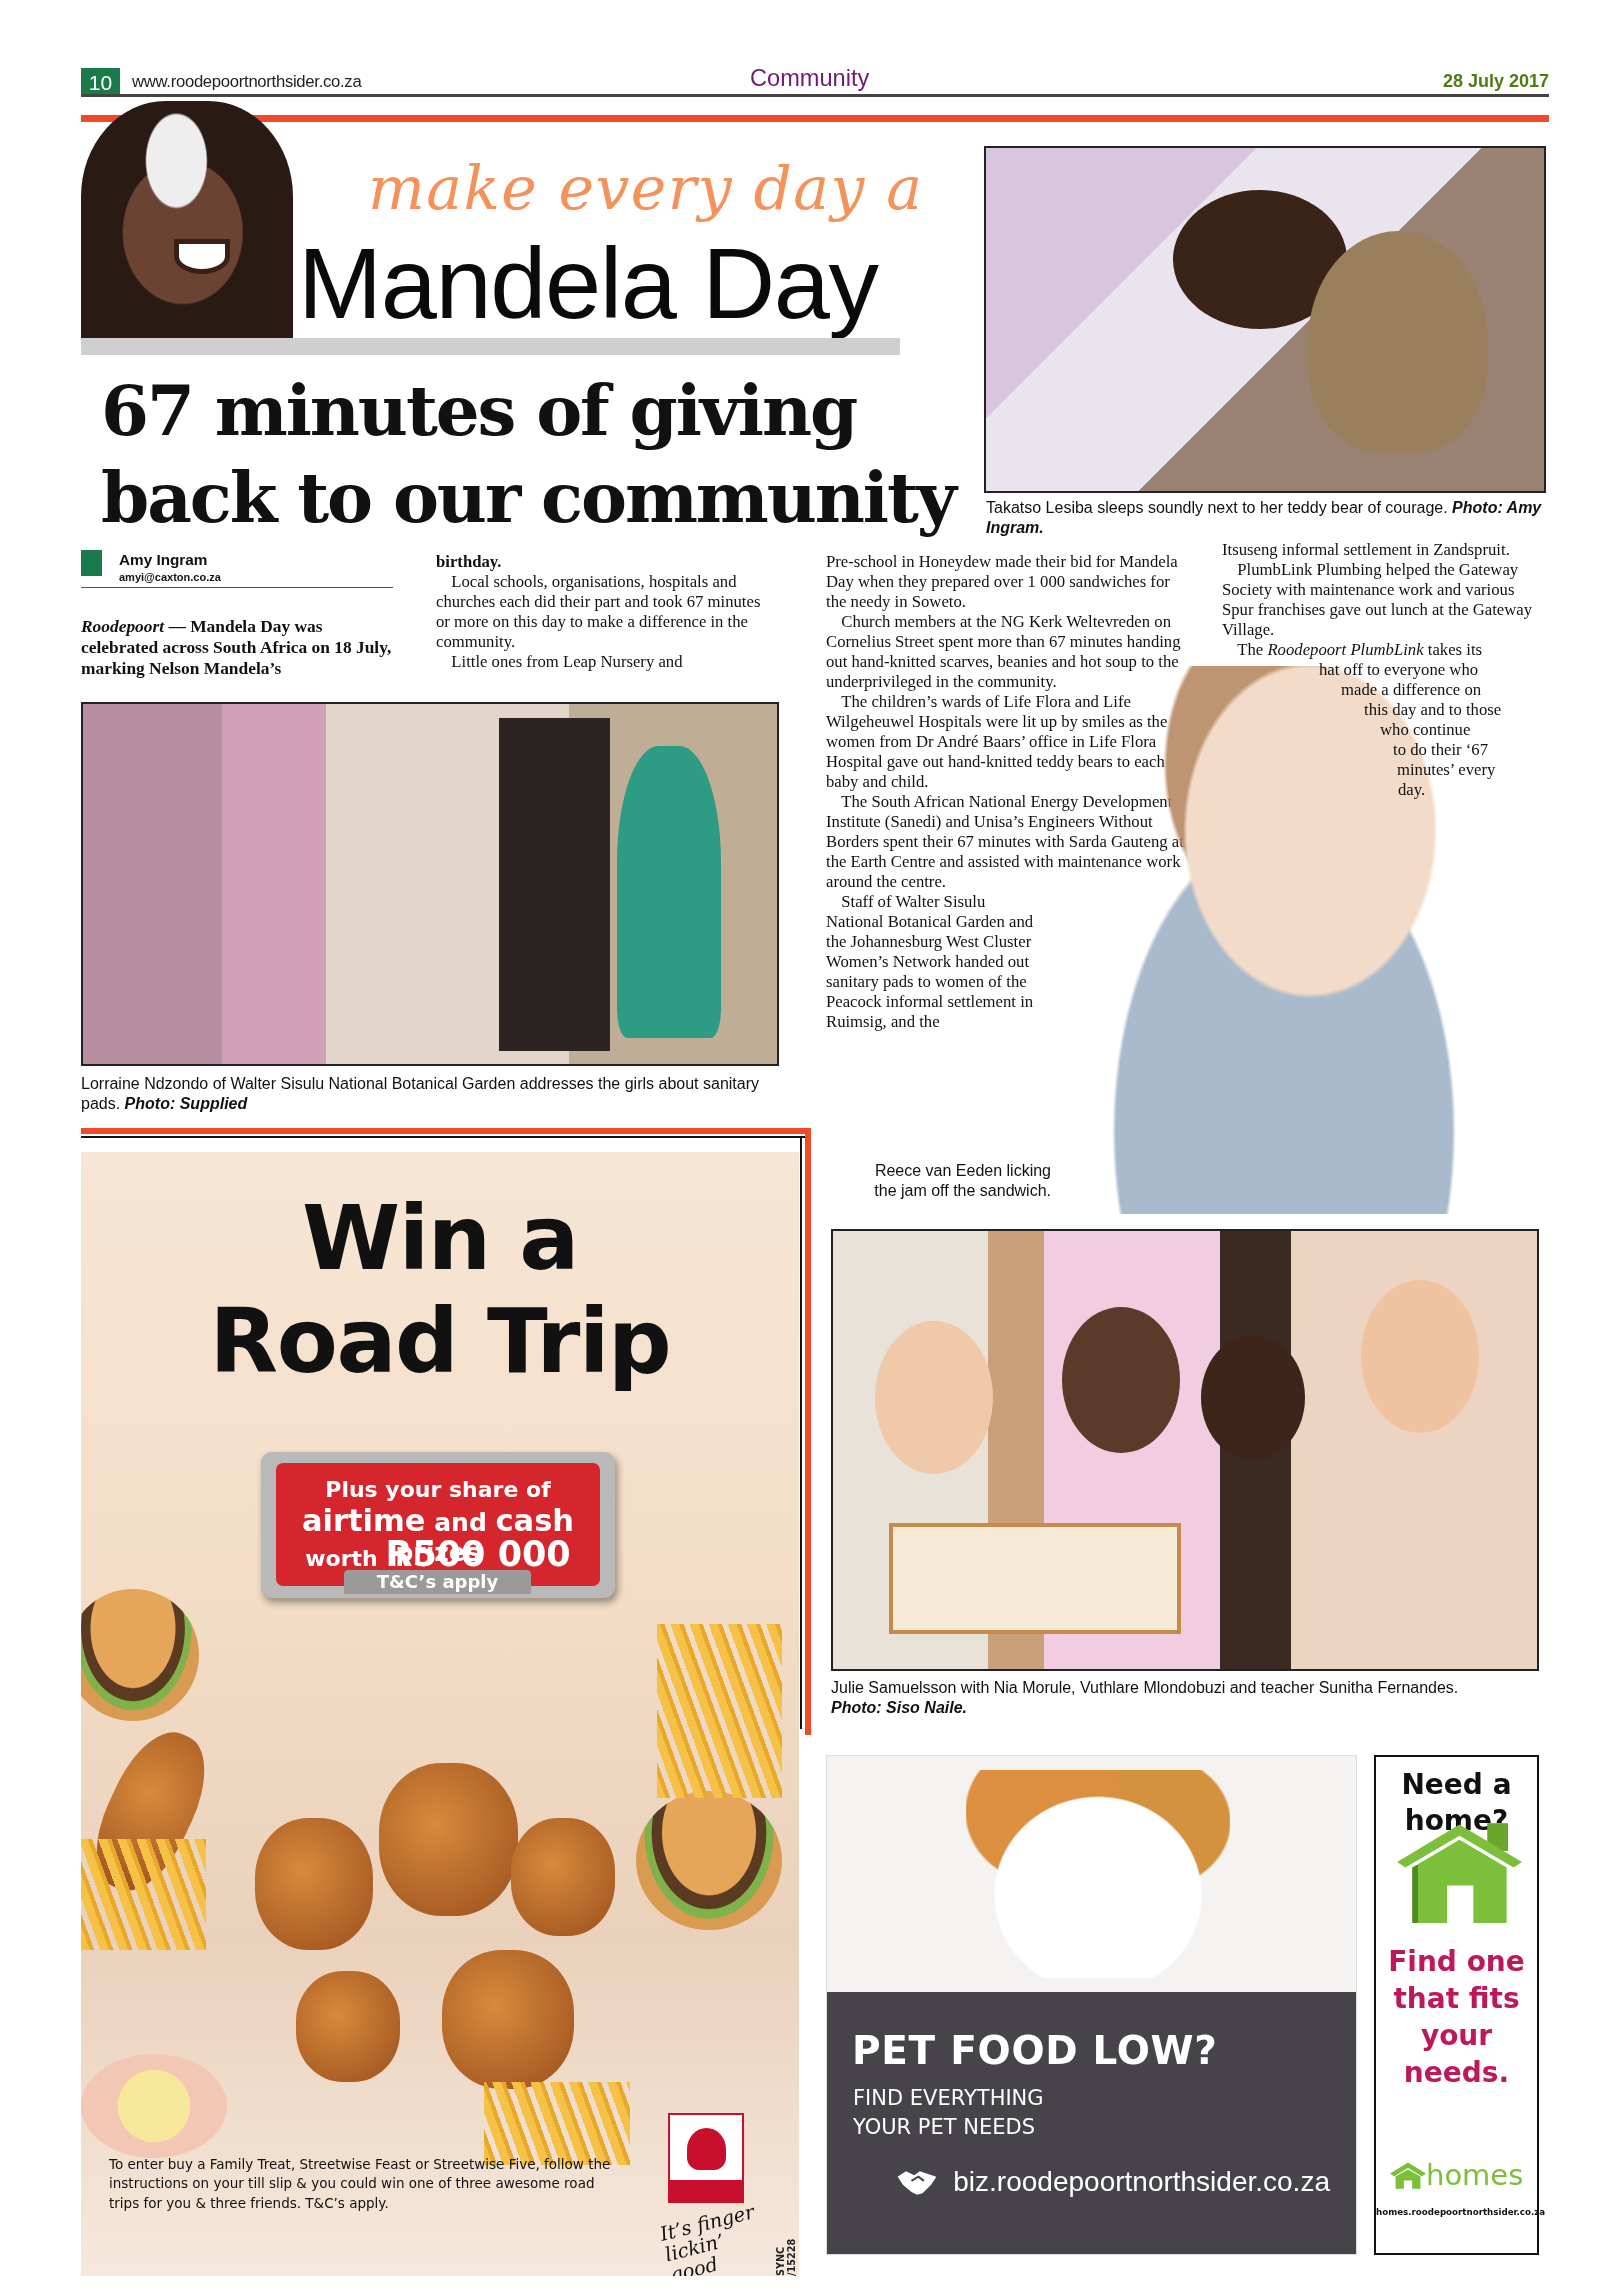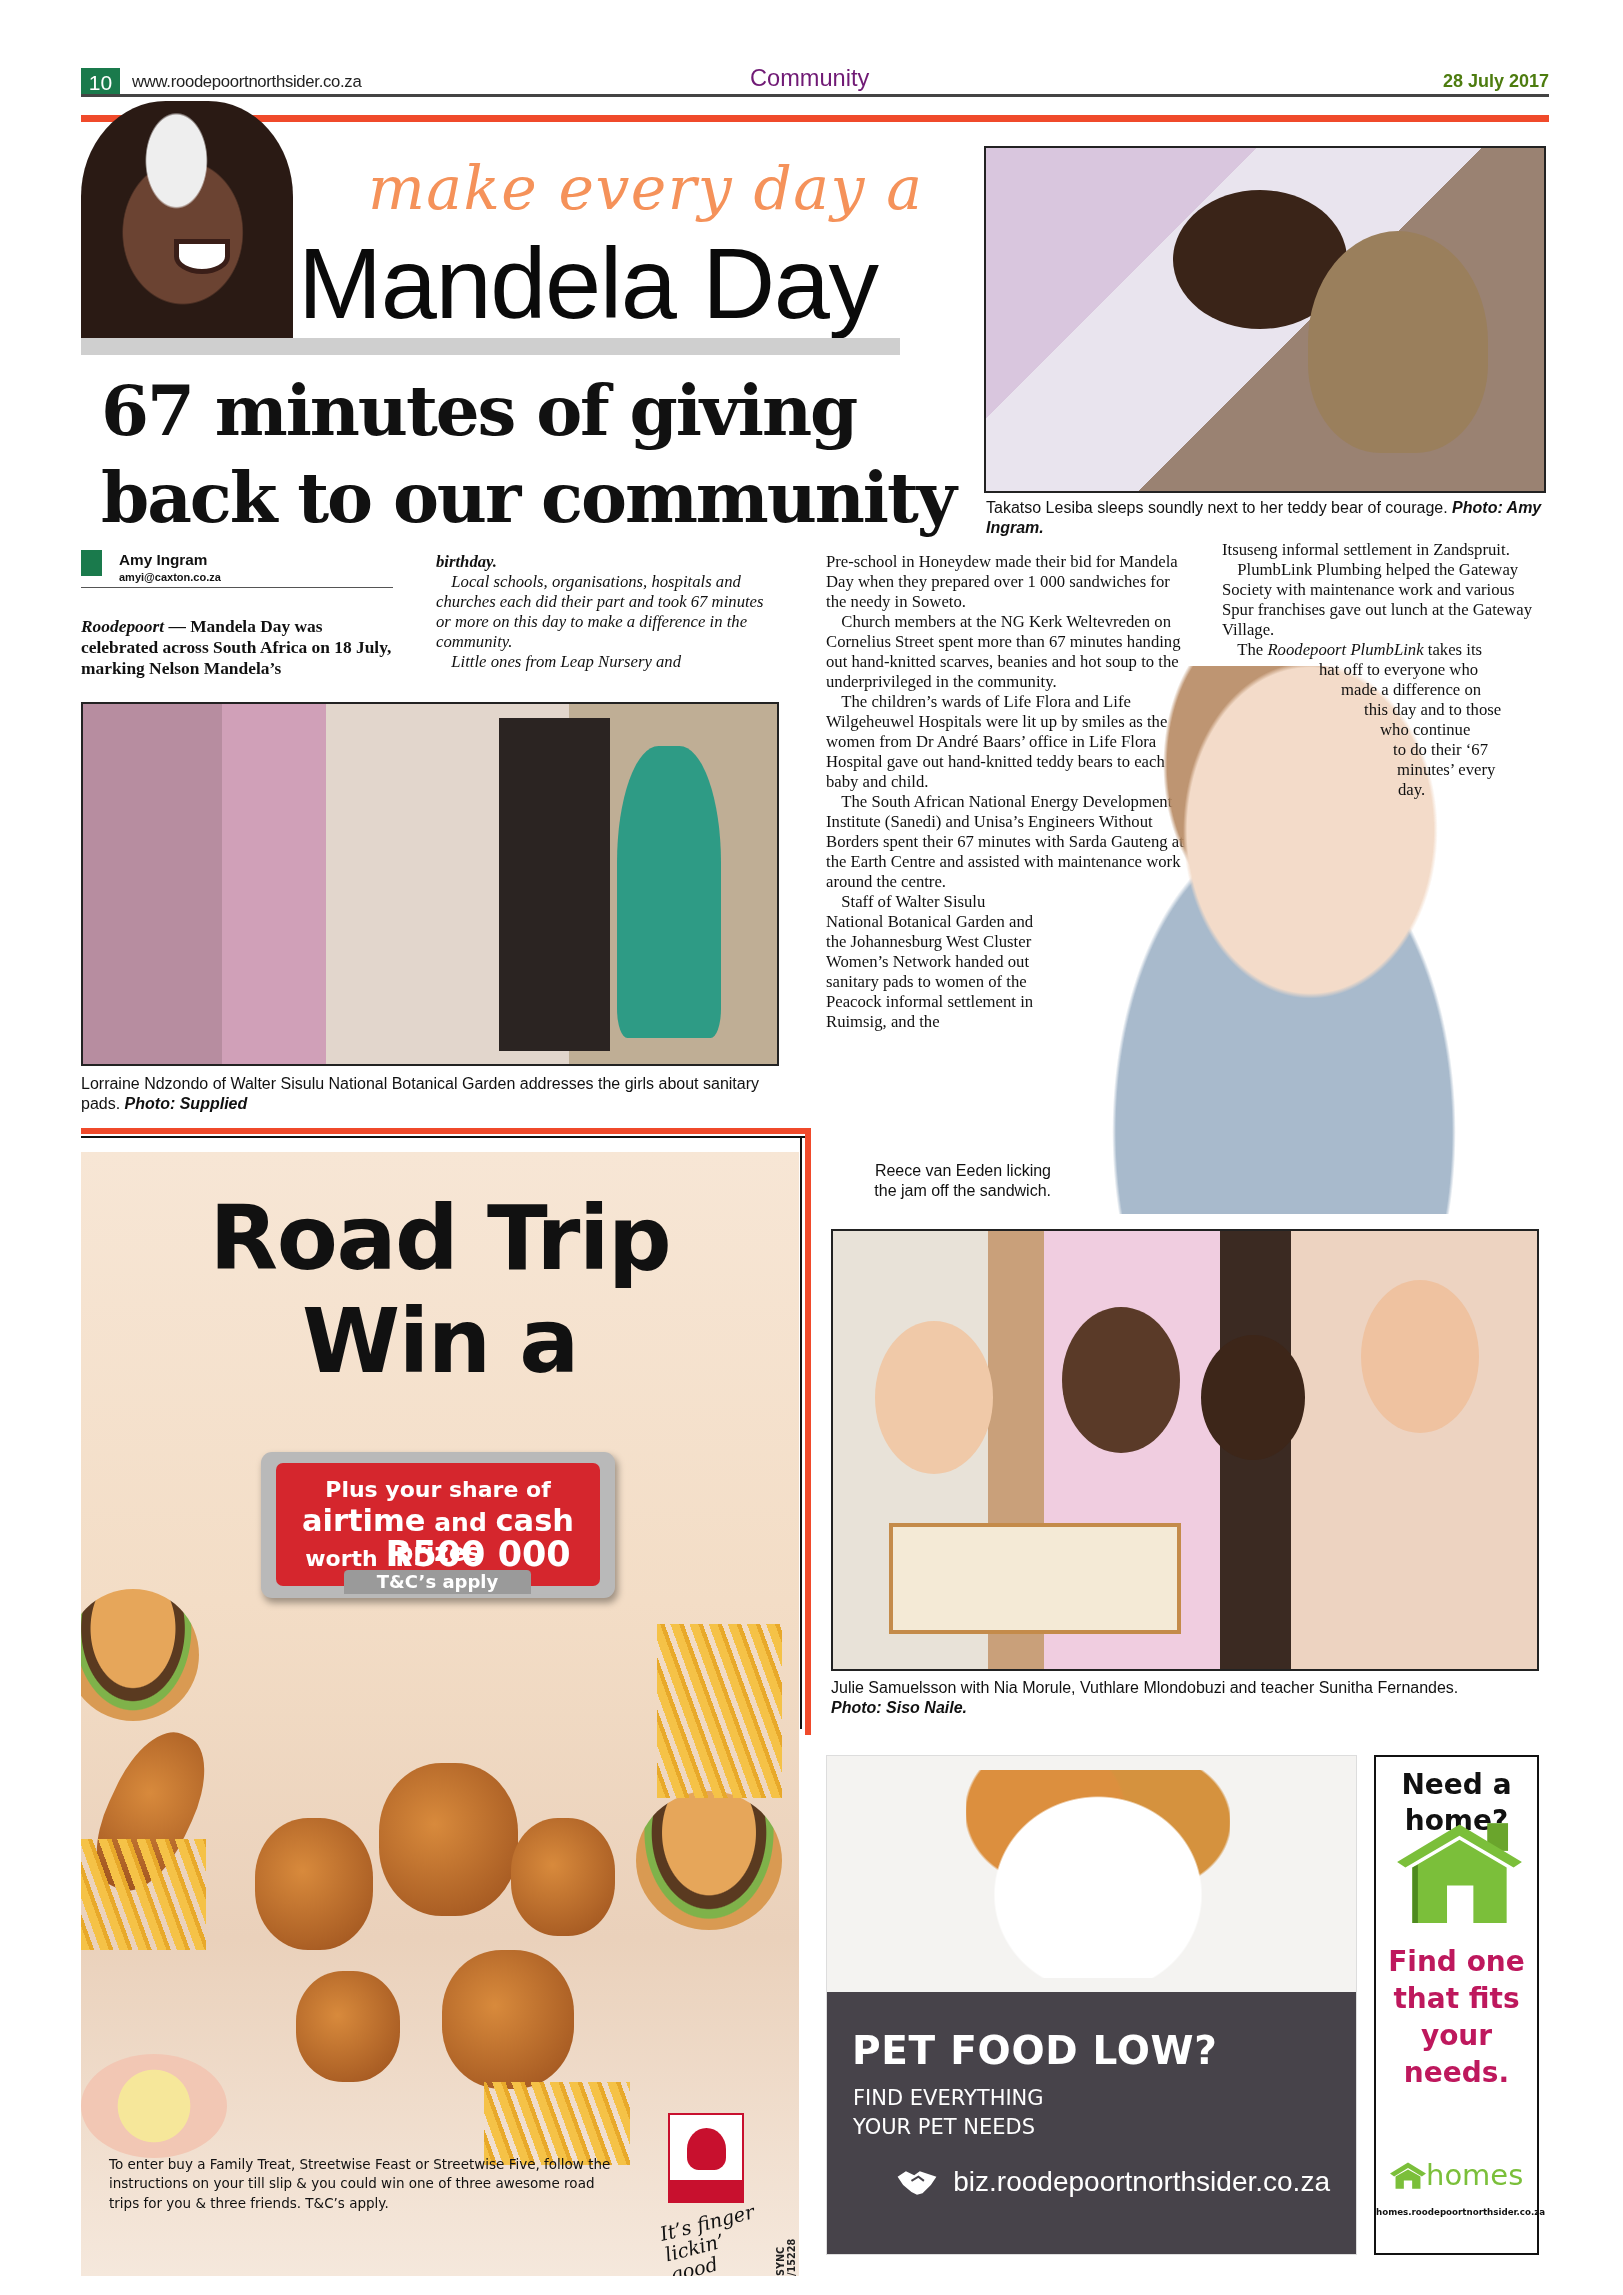--- a/index.html
+++ b/index.html
@@ -42,21 +42,21 @@
   .byline-box { left: 81px; top: 550px; width: 21px; height: 26px; background: #1a7a4c; }
   .byline-name { left: 119px; top: 551px; font-family: "Liberation Sans", sans-serif; font-weight: bold; font-size: 15.3px; }
   .byline-email { left: 119px; top: 571px; font-family: "Liberation Sans", sans-serif; font-size: 11px; font-weight: bold; }
   .byline-rule { left: 81px; top: 587px; width: 312px; height: 1.4px; background: #555; }
 
   .body-col { font-size: 16.7px; line-height: 20px; color: #111; }
   .body-col p { text-indent: 15.3px; }
   .body-col p.noindent { text-indent: 0; }
   .intro { left: 81px; top: 616px; width: 319px; font-weight: bold; font-size: 17.4px; line-height: 21px; }
   .intro em { font-weight: bold; }
-  .col2 { left: 436px; top: 552px; width: 340px; font-style: italic; }
+  .col2 { left: 436px; top: 552px; width: 340px; }
   .col2 .bold { font-weight: bold; }
   .col3 { left: 826px; top: 552px; width: 361px; }
   .col4 { left: 1222px; top: 540px; width: 319px; }
 
   
   .girls-photo { left: 81px; top: 702px; width: 698px; height: 364px; border: 2.1px solid #222;
     background: linear-gradient(90deg, #b78da0 0 20%, #d0a0b8 20% 35%, #e2d6cc 35% 70%, #bfae95 70% 100%); overflow: hidden; }
   .girls-photo .woman { position: absolute; left: 534px; top: 42px; width: 104px; height: 292px; background: #2e9b85; border-radius: 40% 40% 10% 10%; }
   .girls-photo .door { position: absolute; left: 416px; top: 14px; width: 111px; height: 333px; background: #2b2422; }
   .cap-girls { left: 81px; top: 1074px; width: 701px; }
@@ -205,22 +205,22 @@
 
 <div class="abs caption cap-reece">Reece van Eeden licking the jam off the sandwich.</div>
 
 <div class="abs frame-h"></div>
 <div class="abs frame-h2"></div>
 <div class="abs frame-v"></div>
 <div class="abs frame-v2"></div>
 
 <div class="abs kfc-ad">
   <div class="kfc-title">
+    <div>Win a</div>
     <div>Road Trip</div>
-    <div>Win a</div>
   </div>
   <div class="plate">
     <div class="plate-inner">
       <div class="plate-text pt1">Plus your share of</div>
       <div class="plate-text pt2"><span class="big">airtime</span><span> and </span><span class="big">cash</span><span> prizes</span></div>
       <div class="plate-text pt3"><span>worth </span><span class="big">R500 000</span></div>
     </div>
     <div class="plate-tab">T&amp;C’s apply</div>
   </div>
 

